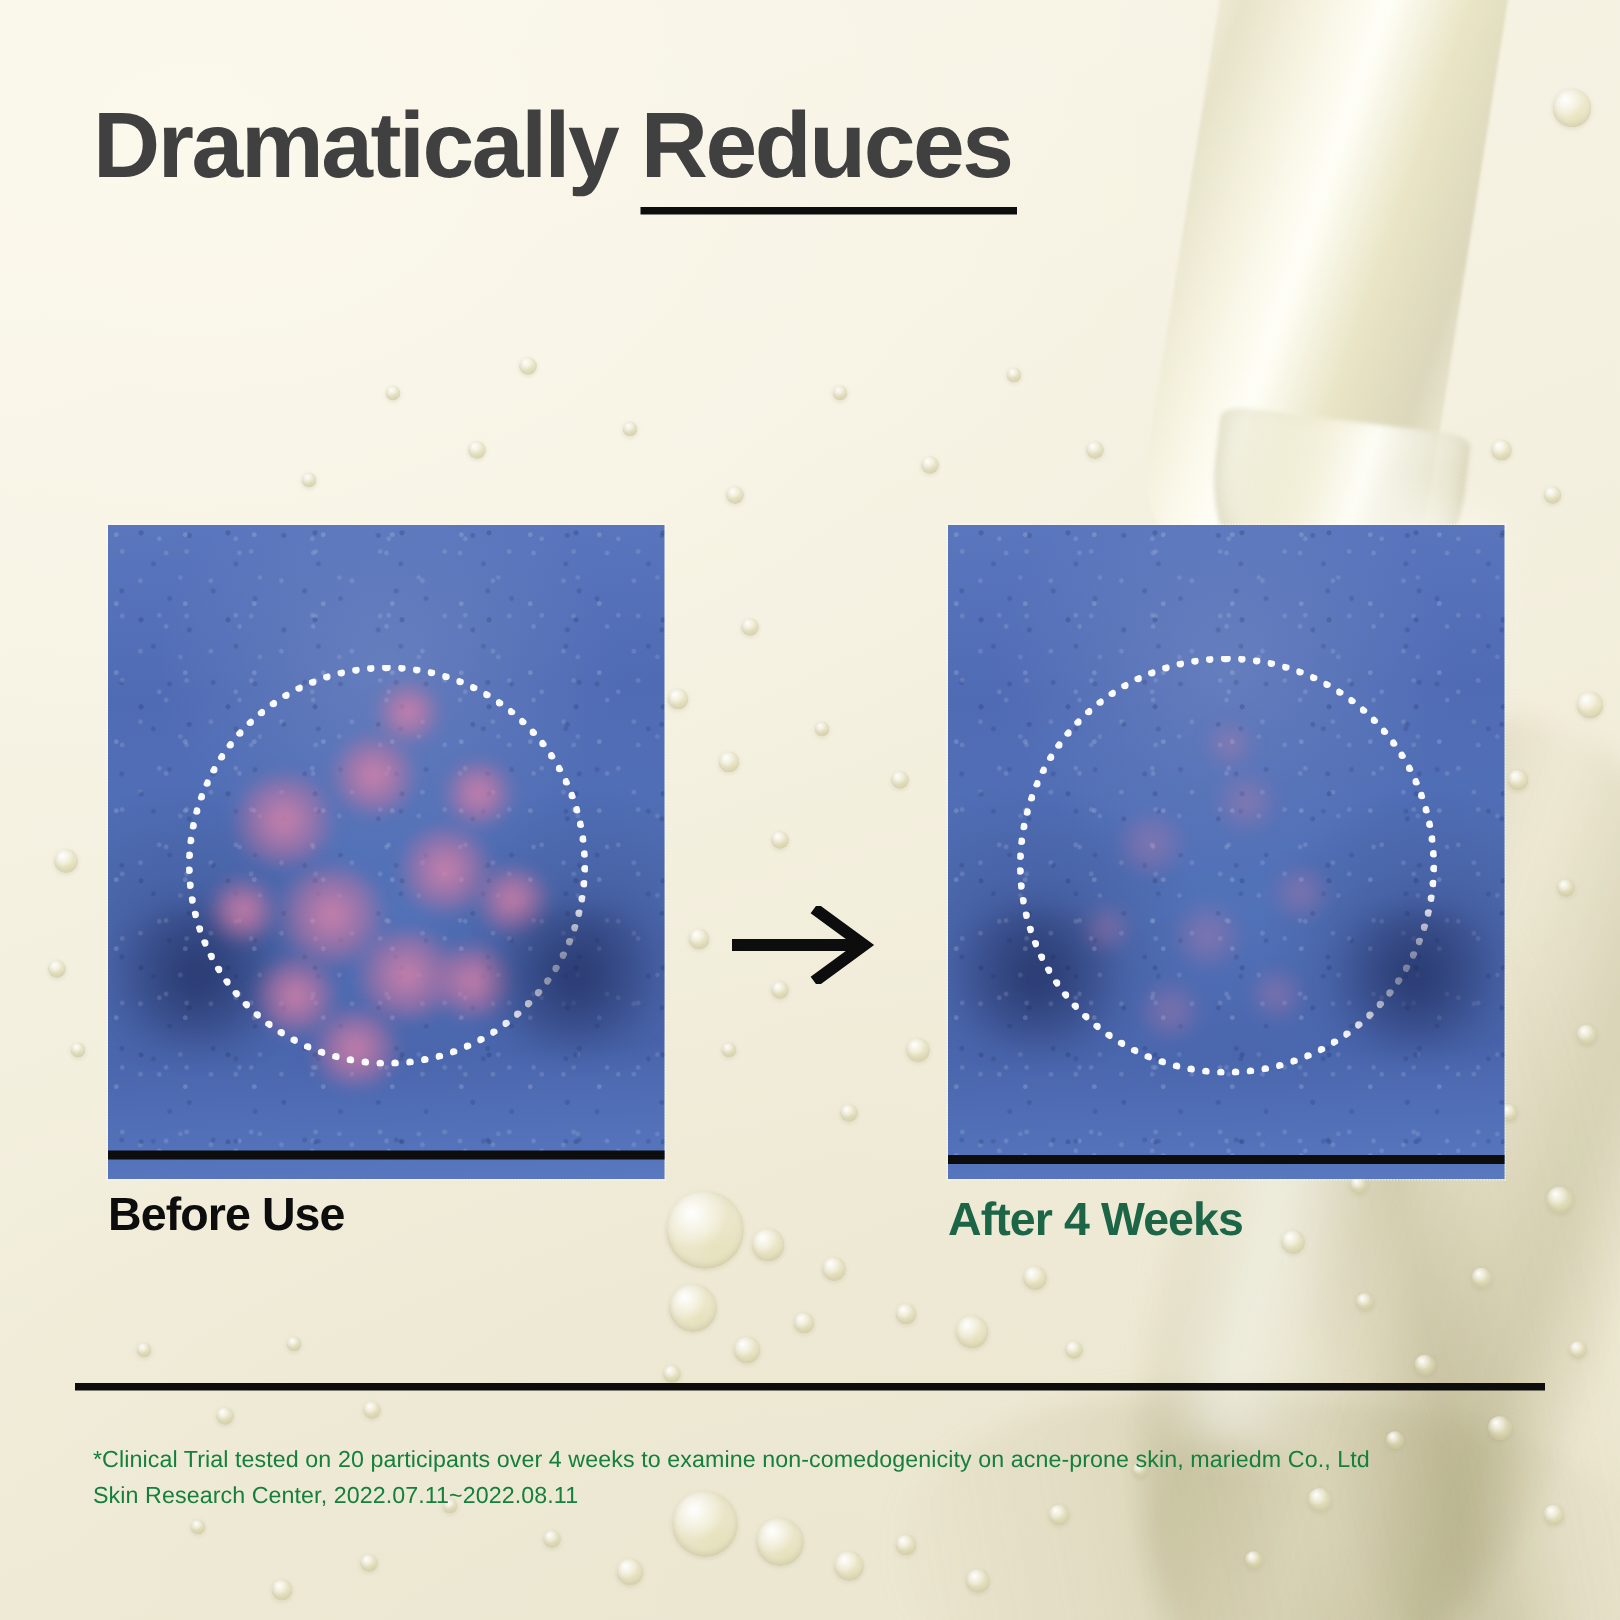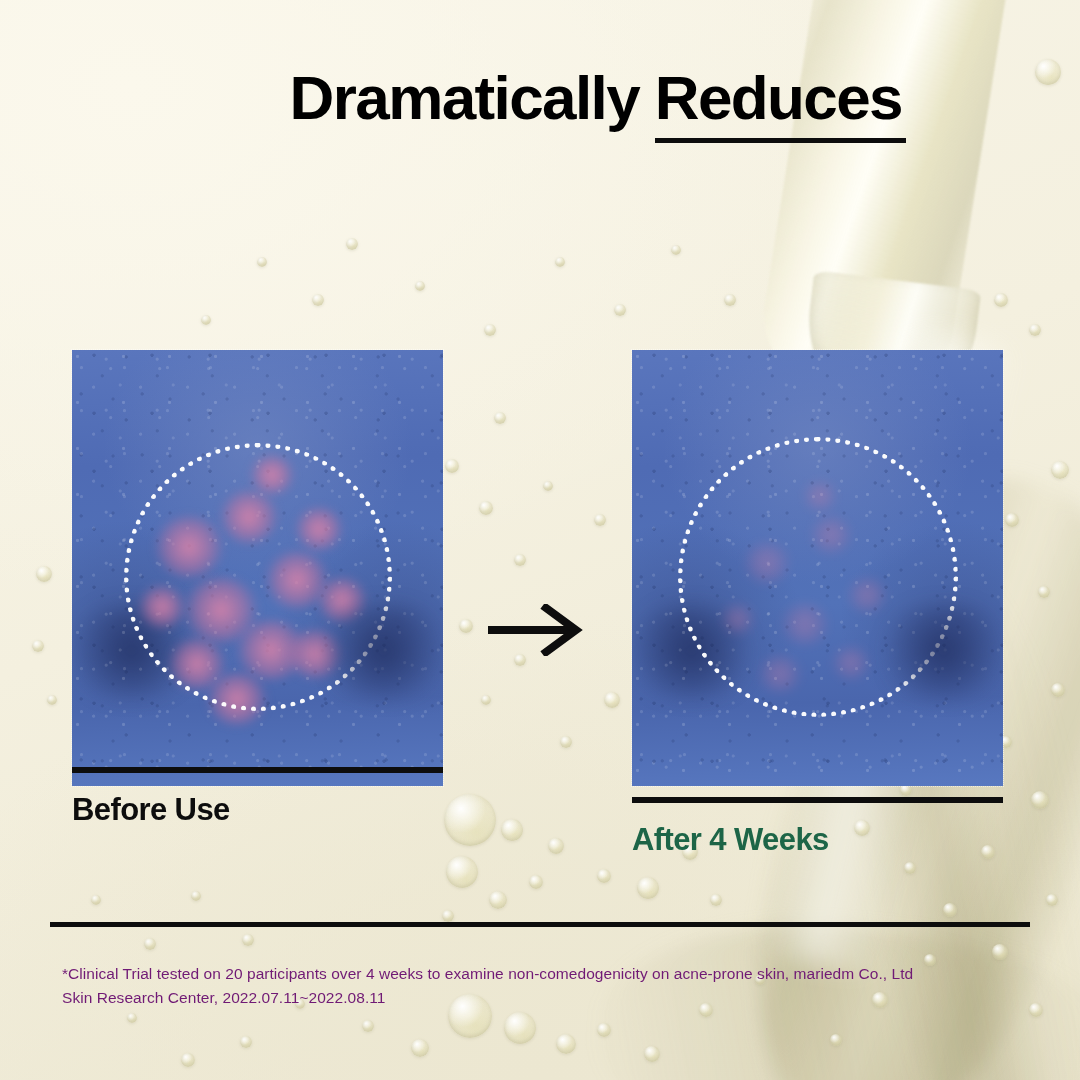--- a/index.html
+++ b/index.html
@@ -87,21 +87,21 @@
       radial-gradient(circle at 33% 28%, rgba(255,255,255,.97) 0%, rgba(255,255,255,.45) 24%, rgba(255,255,255,0) 48%),
       radial-gradient(circle at 62% 72%, rgba(227,222,178,.60) 0%, rgba(240,236,205,.22) 55%, rgba(255,255,255,0) 78%),
       radial-gradient(circle at 50% 50%, rgba(248,245,226,.46) 0%, rgba(214,209,166,.34) 72%, rgba(190,185,142,.24) 100%);
     box-shadow: inset 0 -2px 4px rgba(150,146,108,.28), 0 1px 3px rgba(150,146,108,.20);
   }
 
   
   .headline { position:absolute; left:62px; top:62px; width:840px; z-index:6; }
   .hl-line { font-size:62px; line-height:72px; font-weight:700;
              letter-spacing:-1.6px; white-space:nowrap; color:#0d0d0d; }
-  .hl-1 { color:#000000;text-align:right; }
+  .hl-1 { color:#404040; }
   .hl-2 { color:#0d0d0d; }
   .hl-3 { color:#1d6547; }
   .u-word { position:relative; display:inline-block; }
   .u-word::after {
     content:""; position:absolute; left:0; right:-4px; bottom:-9px;
     height:5px; background:#0d0d0d;
   }
   .u-full { position:relative; display:inline-block; }
   .u-full::after {
     content:""; position:absolute; left:0; right:-6px; bottom:-9px;
@@ -175,32 +175,32 @@
     box-sizing:border-box;
   }
   .panel-right .measure-circle { width:280px; height:280px; margin:-140px 0 0 -140px; }
 
   
   .arrow { position:absolute; left:486px; top:604px; width:104px; height:52px; z-index:7; }
 
   
   .caption { position:absolute; z-index:6; width:371px; }
   .caption-left  { left:72px;  top:767px; }
-  .caption-right { left:632px; top:797px; }
+  .caption-right { left:632px; top:770px; }
   .cap-rule { width:100%; height:6px; background:#0d0d0d; }
   .cap-text { margin-top:19px; font-size:31px; font-weight:700;
               letter-spacing:-.6px; line-height:36px; }
   .cap-before { color:#0d0d0d; }
   .cap-after  { color:#1d6547; }
 
   
   .divider { position:absolute; left:50px; top:922px; width:980px; height:5px;
              background:#0d0d0d; z-index:6; }
   .footnote { position:absolute; left:62px; top:962px; width:900px; z-index:6;
-              font-size:15.5px; line-height:24px; color:#701a75;
+              font-size:15.5px; line-height:24px; color:#15803d;
               letter-spacing:.05px; }
 </style>
 </head>
 <body>
 
 <div class="bg">
   <div class="bg-base"></div>
   <div class="dropper"></div>
   <div class="dropper-tip"></div>
   <div class="ribbon r1"></div>

